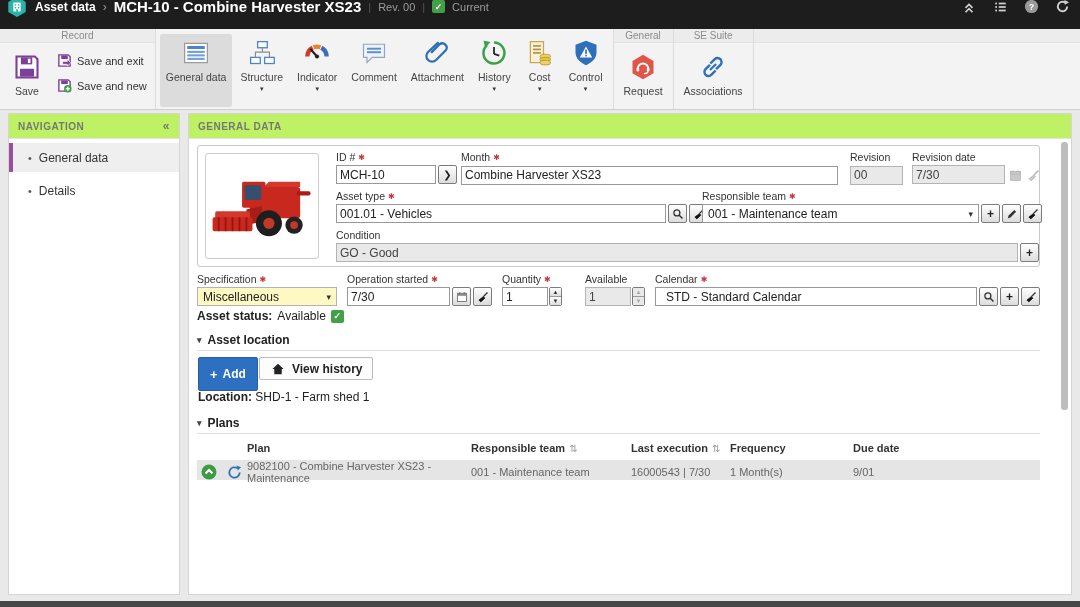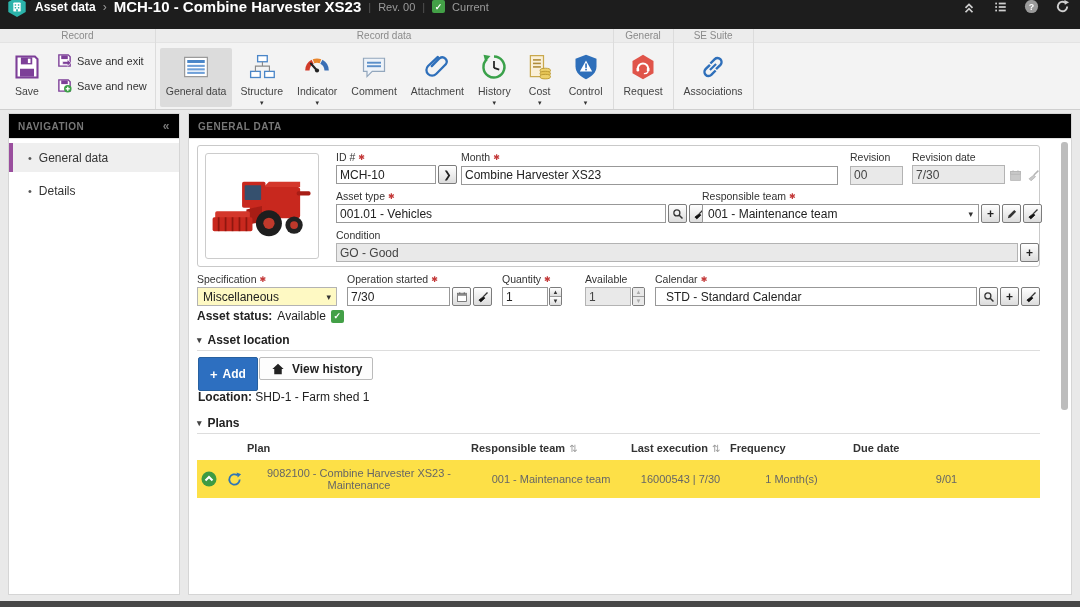--- a/index.html
+++ b/index.html
@@ -36,21 +36,21 @@
   .caret { line-height:5px; height:5px; font-size:7px; color:#333; }
   .caret::after { content:"\25BE"; }
   .record-body { display:flex; padding:5px 8px 2px 6px; gap:8px; }
   .mini-col { display:flex; flex-direction:column; justify-content:center; gap:9px; }
   .mini-btn { display:flex; align-items:center; gap:5px; font-size:11px; color:#333; cursor:pointer; white-space:nowrap; }
   .rfiller { flex:1; display:flex; flex-direction:column; border-right:none; }
 
   
   .sidebar { position:absolute; left:8px; top:113px; width:172px; height:482px; background:#fff;
              border:1px solid #d5d5d5; }
-  .panel-head { height:25px; background:#000000; border-bottom:1px solid #e2e2e2; display:flex;
+  .panel-head { height:25px; background:#bef264; border-bottom:1px solid #e2e2e2; display:flex;
                 align-items:center; justify-content:space-between; padding:0 9px; font-size:10px;
                 font-weight:bold; color:#777; letter-spacing:.5px; }
   .collapse-ico { color:#777; font-size:12px; font-weight:bold; cursor:pointer; }
   .collapse-ico::after { content:"\00AB"; }
   .nav-item { height:29px; display:flex; align-items:center; gap:7px; padding-left:15px; font-size:12px;
               color:#333; cursor:pointer; border-left:4px solid transparent; margin-top:4px; }
   .nav-item::before { content:"\2022"; color:#555; font-size:11px; }
   .nav-item.selected { background:#efefef; border-left-color:#9a4f9e; }
 
   
@@ -107,21 +107,21 @@
               display:flex; align-items:center; gap:6px; cursor:pointer; }
   .loc-line { position:absolute; left:9px; top:251px; font-size:12px; color:#222; }
   .loc-line b { font-weight:bold; }
 
   .plans { position:absolute; left:8px; top:297px; width:843px; }
   .trow { display:grid; grid-template-columns:24px 26px 224px 160px 99px 123px 1fr; align-items:center; }
   .thead { height:24px; font-size:11px; font-weight:bold; color:#333; }
   .th { display:flex; align-items:center; gap:4px; cursor:pointer; }
   .sort { font-size:10px; color:#999; font-weight:normal; }
   .sort::after { content:"\21C5"; }
-  .tdata { height:38px; background:#fde047; font-size:11px; color:#666; cursor:pointer;text-align:center; }
+  .tdata { height:20px; background:#e5e5e5; font-size:11px; color:#666; cursor:pointer; }
   .cicon { display:flex; align-items:center; justify-content:center; }
 
   .scrolltrack { position:absolute; right:3px; top:3px; width:7px; height:450px; }
   .scrollthumb { width:7px; height:268px; background:#bdbdbd; border-radius:3px; cursor:grab; }
 
   .bottombar { position:absolute; left:0; bottom:0; width:1080px; height:6px; background:#474747; }
 </style>
 </head>
 <body>
 
@@ -216,21 +216,20 @@
                 <rect x="9.3" y="10.8" width="4.4" height="1.4" fill="#fff"></rect>
               </svg>
           </span>
           <span>Save and new</span>
         </div>
       </div>
     </div>
   </div>
 
   <div class="rgroup">
-    <div class="rgroup-label">Record data</div>
     <div class="rgroup-body">
       <div class="rbtn selected">
         <span class="ricon">
           <svg width="30" height="28" viewBox="0 0 34 32">
               <rect x="4" y="5" width="26" height="22" fill="#fff" stroke="#9a9a9a" stroke-width="1.4"></rect>
               <rect x="7" y="8" width="20" height="3.4" fill="#4a86c8"></rect>
               <rect x="7" y="13.5" width="20" height="2.4" fill="#6fa0d8"></rect>
               <rect x="7" y="17.5" width="20" height="2.4" fill="#6fa0d8"></rect>
               <rect x="7" y="21.5" width="20" height="2.4" fill="#6fa0d8"></rect>
             </svg>

